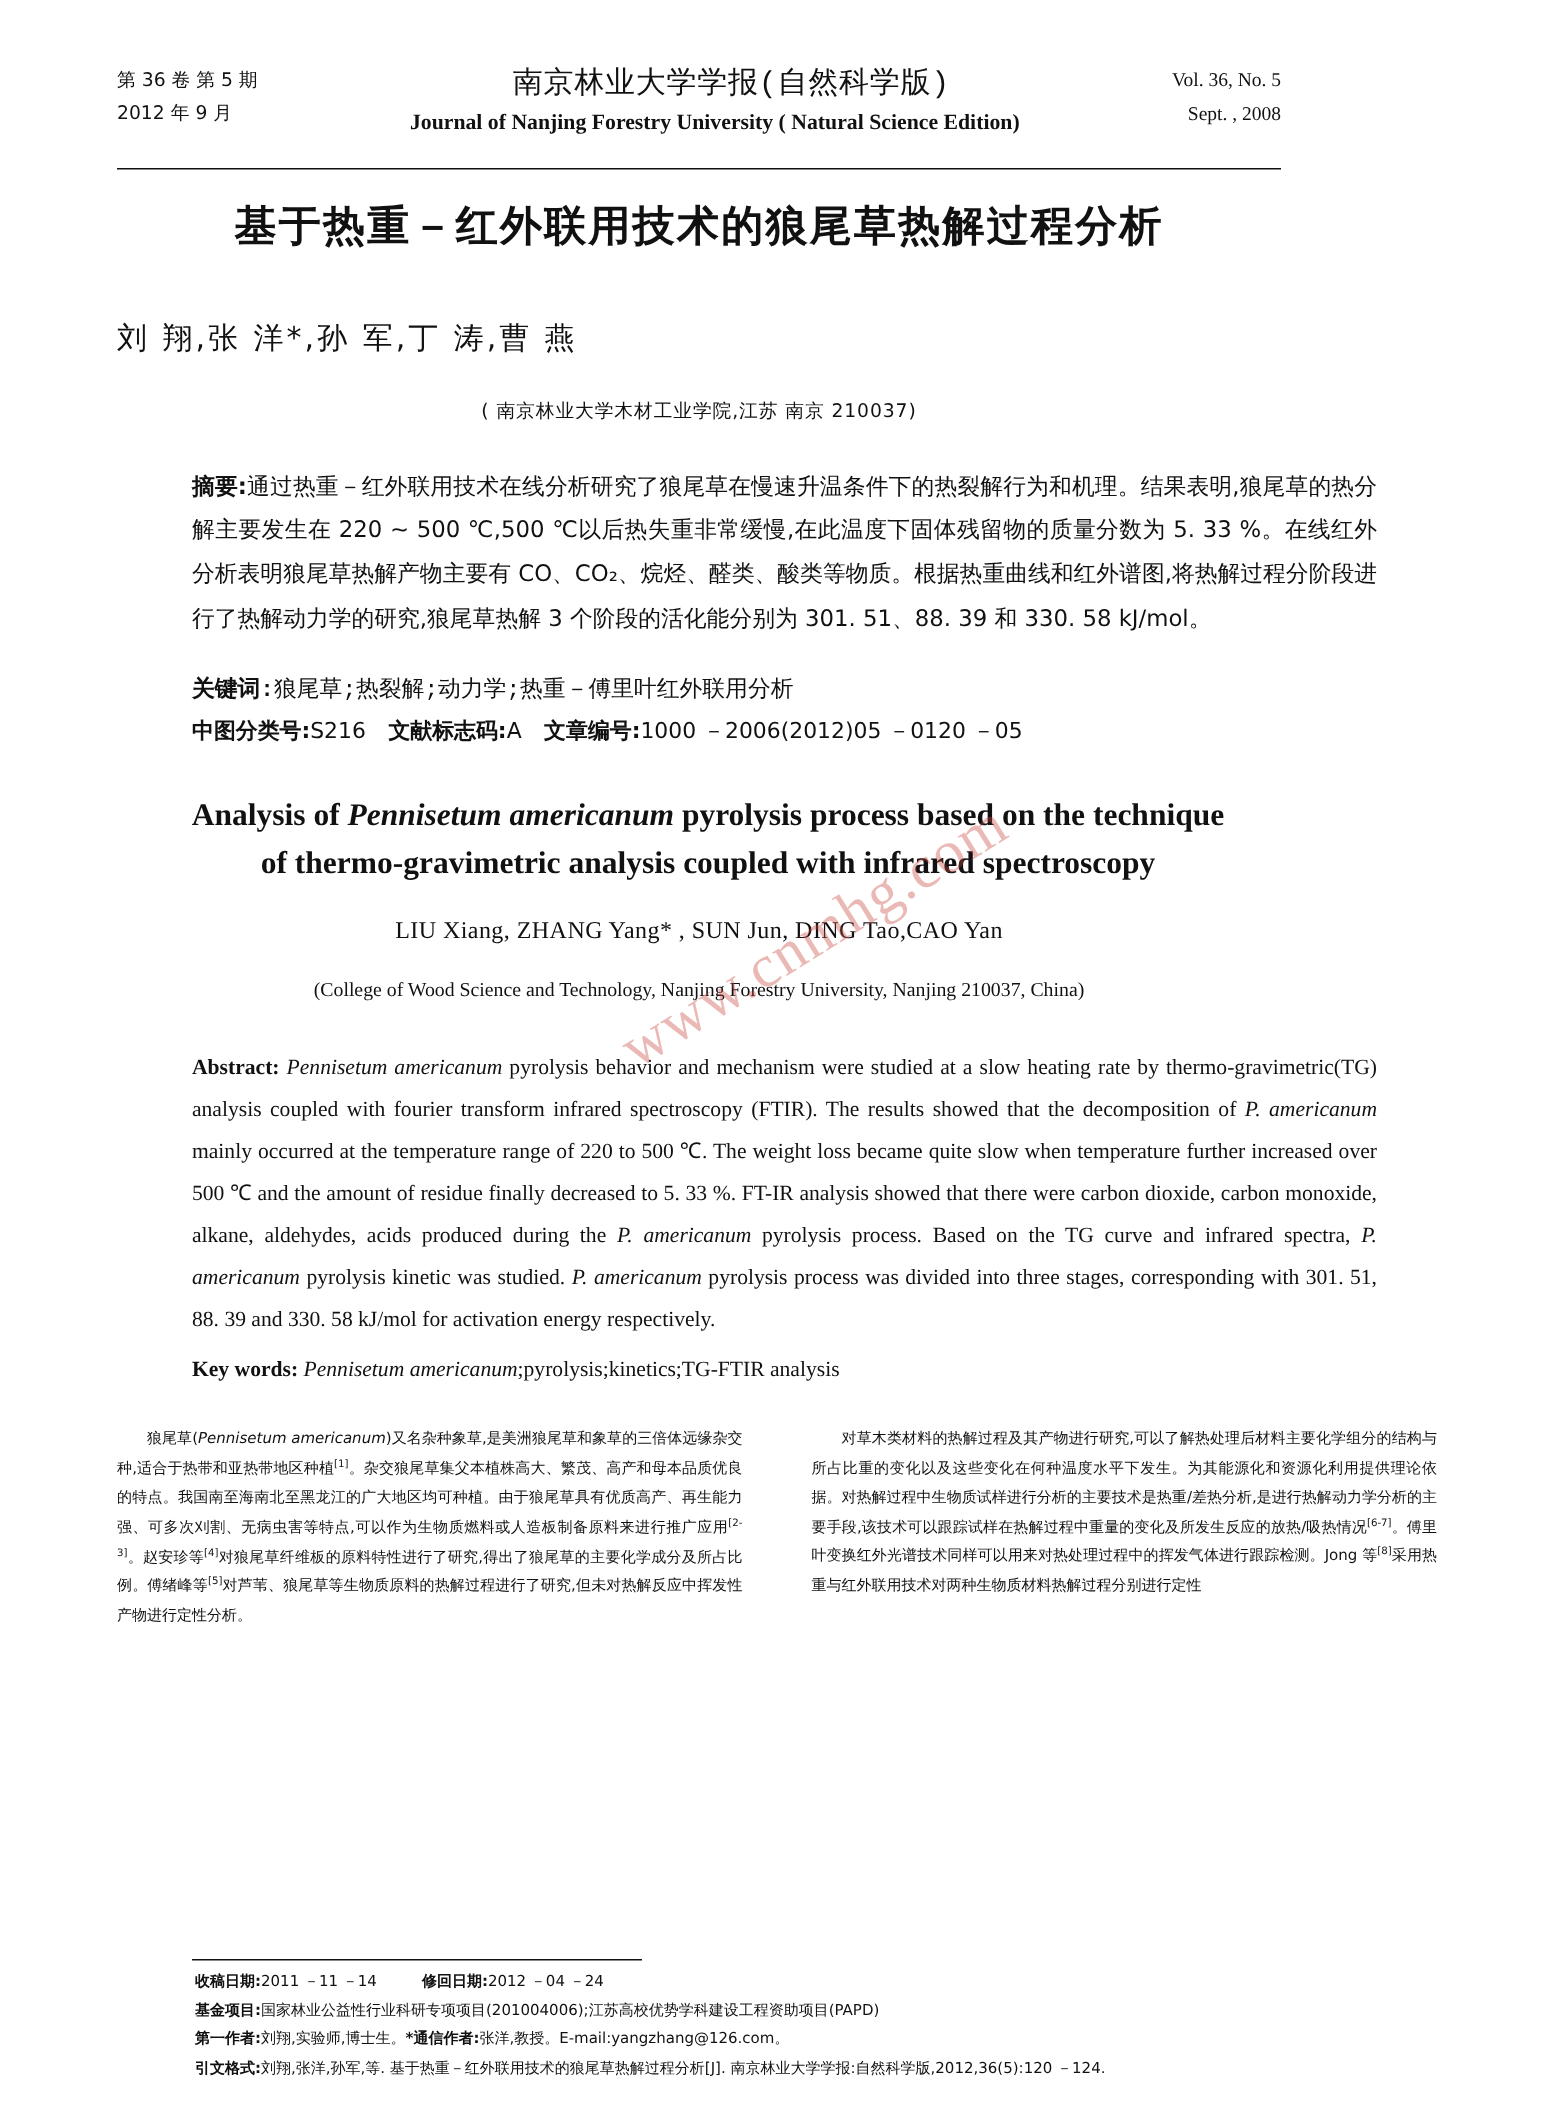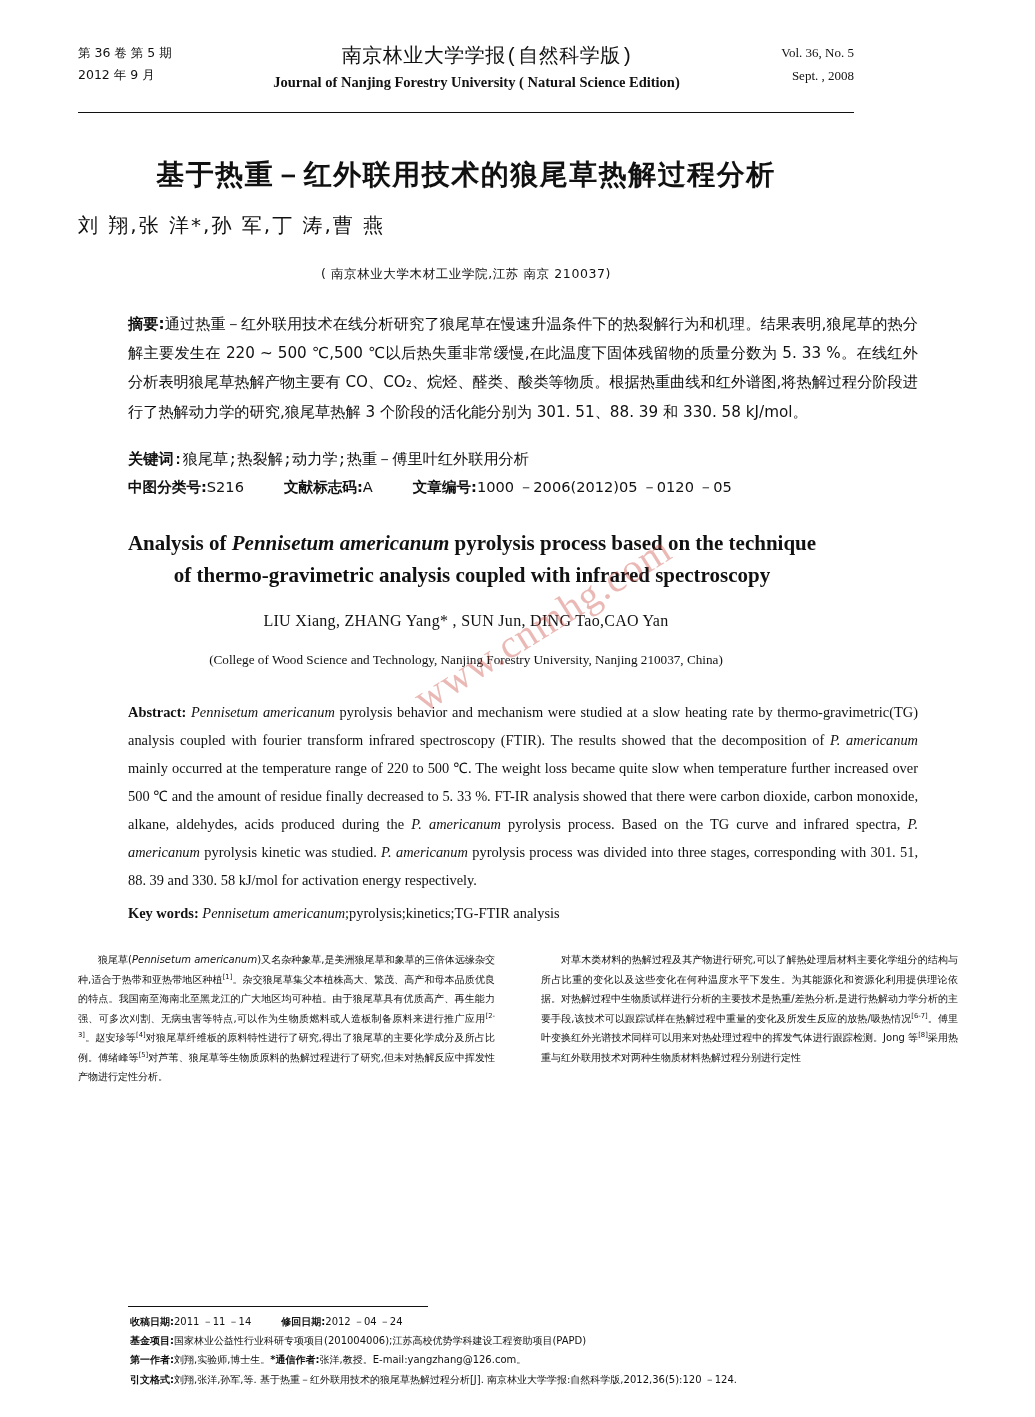--- a/index.html
+++ b/index.html
@@ -66,21 +66,21 @@
   .rule {
     position: absolute;
     left: 78px;
     right: 78px;
     top: 112px;
     border-top: 1.6px solid #111;
   }
   
   .title-cn {
     position: absolute;
-    top: 156px;
+    top: 132px;
     left: 78px;
     right: 78px;
     text-align: center;
     font-family: "DejaVu Sans", sans-serif;
     font-weight: bold;
     font-size: 28px;
     letter-spacing: 1.5px;
   }
   .authors-cn {
     position: absolute;
@@ -124,21 +124,21 @@
     line-height: 1.9;
   }
   .cn-class {
     position: absolute;
     top: 478px;
     left: 128px;
     width: 800px;
     font-family: "DejaVu Sans", sans-serif;
     font-size: 14.6px;
     display: flex;
-    gap: 40px;
+    gap: 15px;
   }
   
   .title-en {
     position: absolute;
     top: 528px;
     left: 96px;
     right: 84px;
     text-align: center;
     font-family: "Liberation Serif", serif;
     font-weight: bold;

